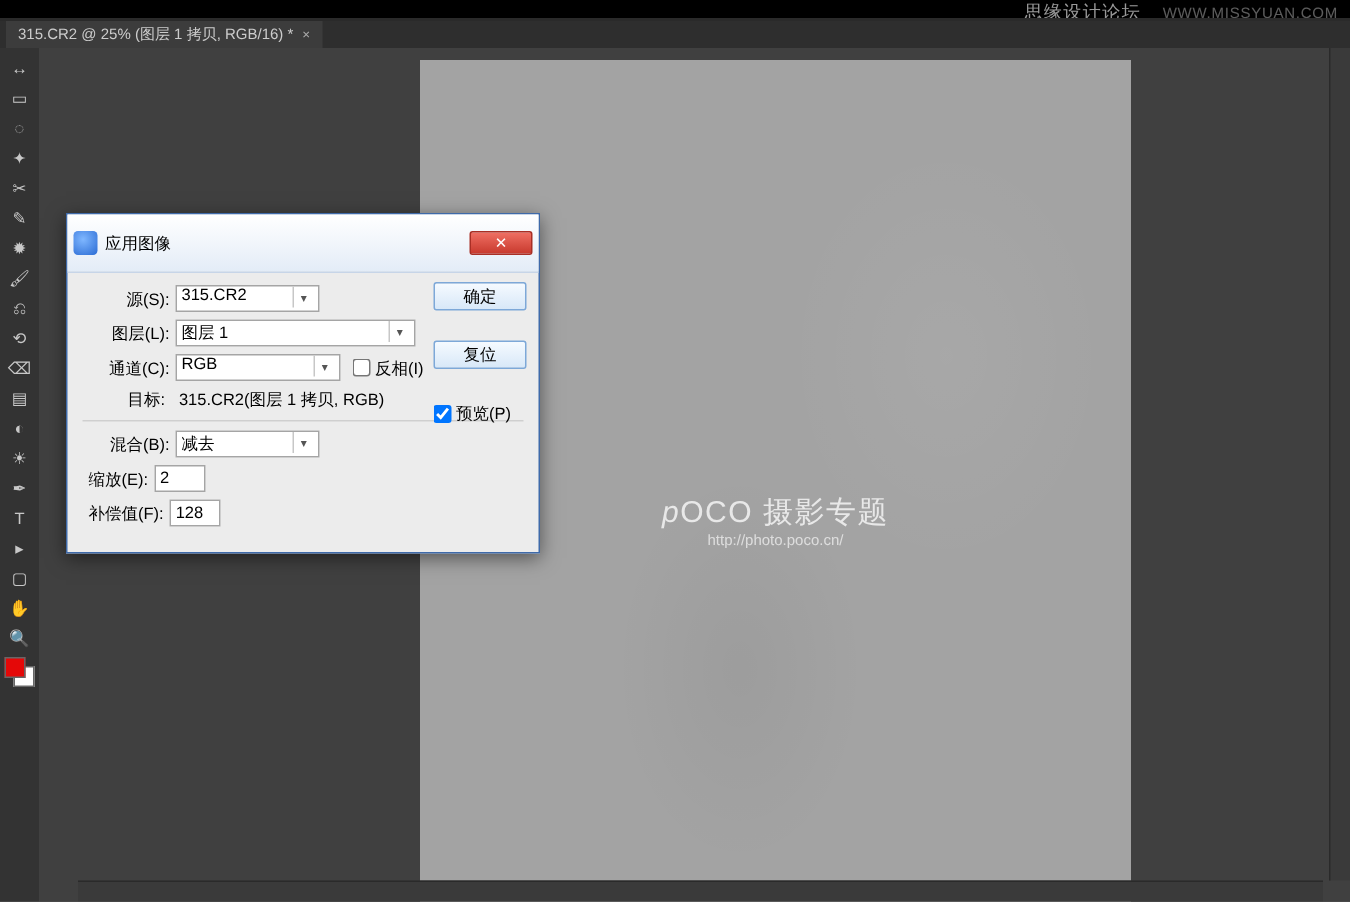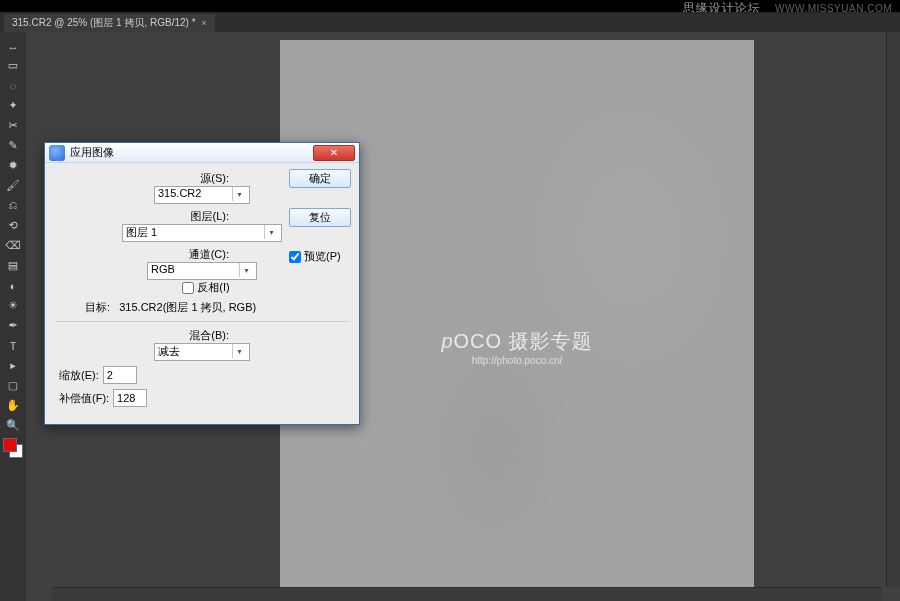--- a/index.html
+++ b/index.html
@@ -33,26 +33,26 @@
       radial-gradient(ellipse 180px 240px at 74% 34%, rgba(255,255,255,0.05), transparent 60%),
       radial-gradient(ellipse 140px 220px at 45% 70%, rgba(0,0,0,0.04), transparent 60%);
       mix-blend-mode: normal; }
     .poco { position: absolute; left: 50%; top: 288px; transform: translateX(-50%); text-align: center; color: rgba(255,255,255,0.75); }
     .poco .big { font-size: 20px; font-weight: normal; letter-spacing: 1px; }
     .poco .big .p { font-style: italic; }
     .poco .url { font-size: 10px; opacity: 0.85; }
     
     
     .dialog { position: absolute; left: 18px; top: 110px; width: 316px; background: #ececec; border: 1px solid #3f6aa9; box-shadow: 0 3px 12px rgba(0,0,0,0.5); font-size: 11px; color: #000; }
-    .dlg-title { height: 20px; background: linear-gradient(#ffffff, #e3ecf7); border-bottom: 1px solid #c7d5e8; display: flex; align-items: center; padding: 0 4px; }
+    .dlg-title { height: 39px; background: linear-gradient(#ffffff, #e3ecf7); border-bottom: 1px solid #c7d5e8; display: flex; align-items: center; padding: 0 4px; }
     .dlg-title .ico { width: 16px; height: 16px; background: radial-gradient(circle at 40% 35%, #7fb7ff, #2a6bd4); border-radius: 3px; margin-right: 5px; }
     .dlg-title .txt { flex: 1; font-size: 11px; }
     .dlg-title .close { width: 42px; height: 16px; background: linear-gradient(#ef6f63, #c83a2e); color: #fff; display: flex; align-items: center; justify-content: center; font-size: 10px; border: 1px solid #a92f25; border-radius: 2px; cursor: pointer; }
     .dlg-body { padding: 8px 10px 12px 10px; position: relative; }
-    .row { display: flex; align-items: center; margin-bottom: 5px; flex-direction: column; }
+    .row { display: flex; align-items: center; margin-bottom: 5px; }
     .lbl { text-align: right; width: 58px; margin-right: 4px; font-size: 11px; }
     .select, .input { height: 18px; border: 1px solid #a5a5a5; background: #fff; font-size: 11px; padding: 0 3px; }
     .select { display: flex; justify-content: space-between; }
     .caret { width: 14px; height: 14px; display: flex; align-items: center; justify-content: center; color: #555; font-size: 8px; border-left: 1px solid #c7c7c7; }
     .chk { display: inline-flex; align-items: center; gap: 3px; font-size: 11px; }
     .chk input { width: 12px; height: 12px; }
     .target { margin: 4px 0 6px 30px; font-size: 11px; }
     .sep-line { height: 1px; background: #cfcfcf; margin: 4px 0 6px 0; }
     .small-row { display: flex; align-items: center; gap: 4px; margin-left: 4px; margin-bottom: 5px; font-size: 11px;}
     .btn-col { position: absolute; right: 8px; top: 6px; display: flex; flex-direction: column; gap: 20px; }
@@ -68,21 +68,21 @@
 
 <div class="wm-top">
   <span>思缘设计论坛</span>
   <span class="site">WWW.MISSYUAN.COM</span>
 </div>
 
 <div class="app">
   <div class="menubar"></div>
   <div class="tabbar">
     <div class="tab">
-      <span>315.CR2 @ 25% (图层 1 拷贝, RGB/12) *</span>
+      <span>315.CR2 @ 25% (图层 1 拷贝, RGB/16) *</span>
       <span class="x">×</span>
     </div>
   </div>
   <div class="workarea">
     <div class="toolbox" id="toolbox">
 
       <div class="tool">↔</div>
         <div class="tool">▭</div>
         <div class="tool">◌</div>
         <div class="tool">✦</div>

